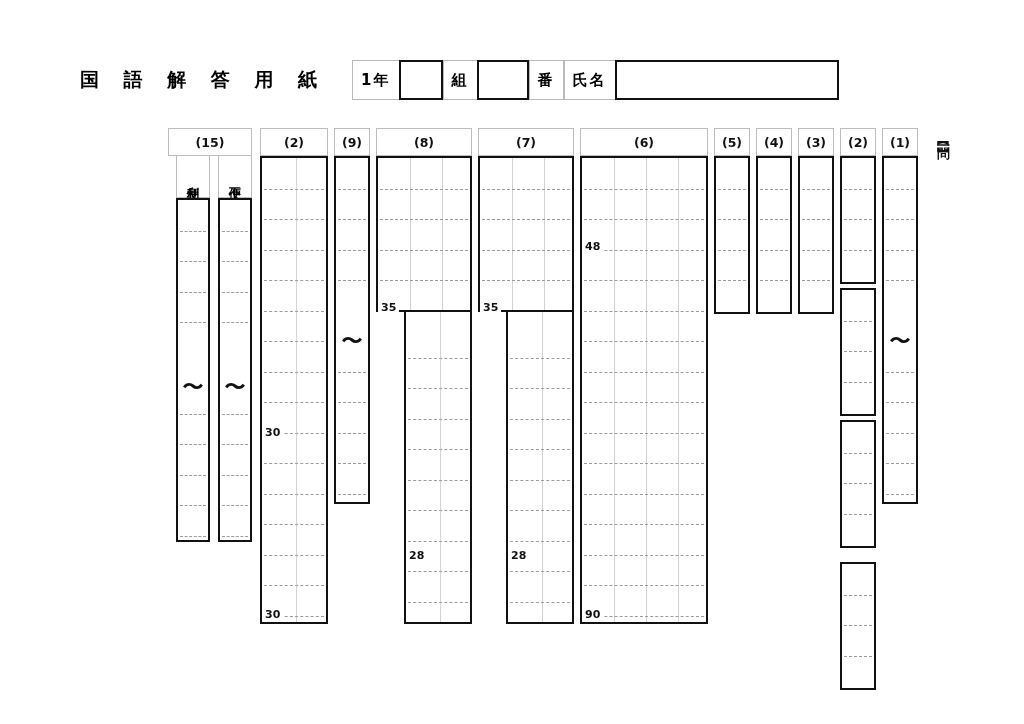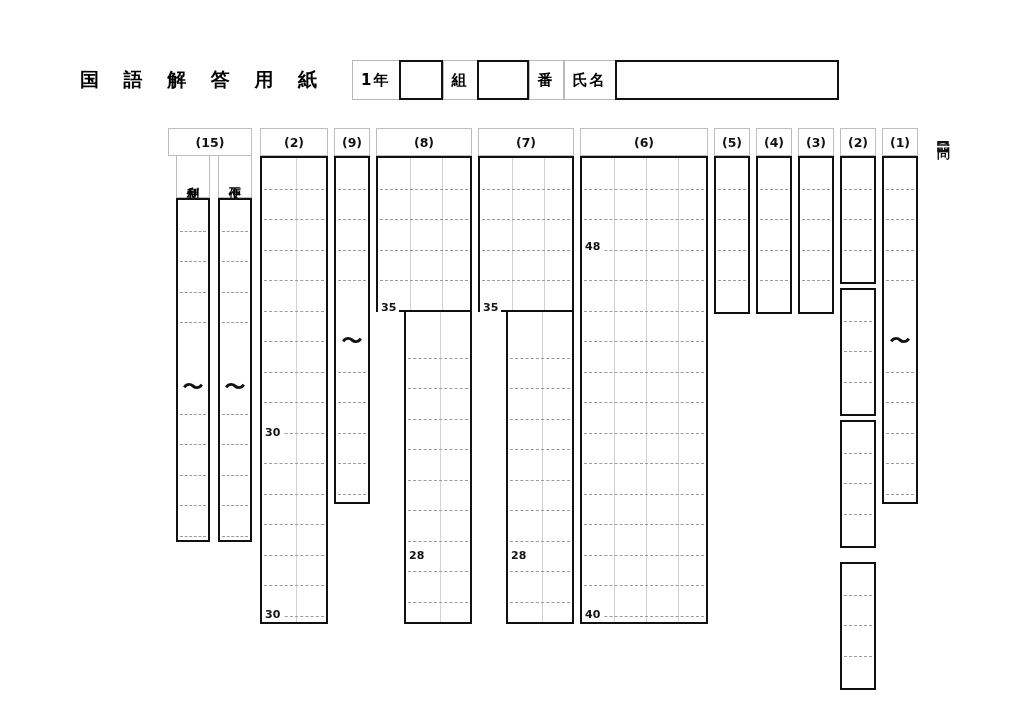--- a/index.html
+++ b/index.html
@@ -345,21 +345,21 @@
         <div class="hrule" style="top: 244px;"></div>
         <div class="hrule" style="top: 274.5px;"></div>
         <div class="hrule" style="top: 305px;"></div>
         <div class="hrule" style="top: 335.5px;"></div>
         <div class="hrule" style="top: 366px;"></div>
         <div class="hrule" style="top: 396.5px;"></div>
         <div class="hrule" style="top: 427px;"></div>
         <div class="hrule" style="top: 457.5px;"></div>
       </div>
     <div class="cmark" style="left:582px; top:242px;">48</div>
-    <div class="cmark" style="left:582px; top:610px;">40</div>
+    <div class="cmark" style="left:582px; top:610px;">90</div>
 
     <div class="wbox" id="box-5" style="left:714px; top:156px; width:36px; height:158px;">
         <div class="hrule" style="top: 30.5px;"></div>
         <div class="hrule" style="top: 61px;"></div>
         <div class="hrule" style="top: 91.5px;"></div>
         <div class="hrule" style="top: 122px;"></div>
       </div>
     <div class="wbox" id="box-4" style="left:756px; top:156px; width:36px; height:158px;">
         <div class="hrule" style="top: 30.5px;"></div>
         <div class="hrule" style="top: 61px;"></div>

